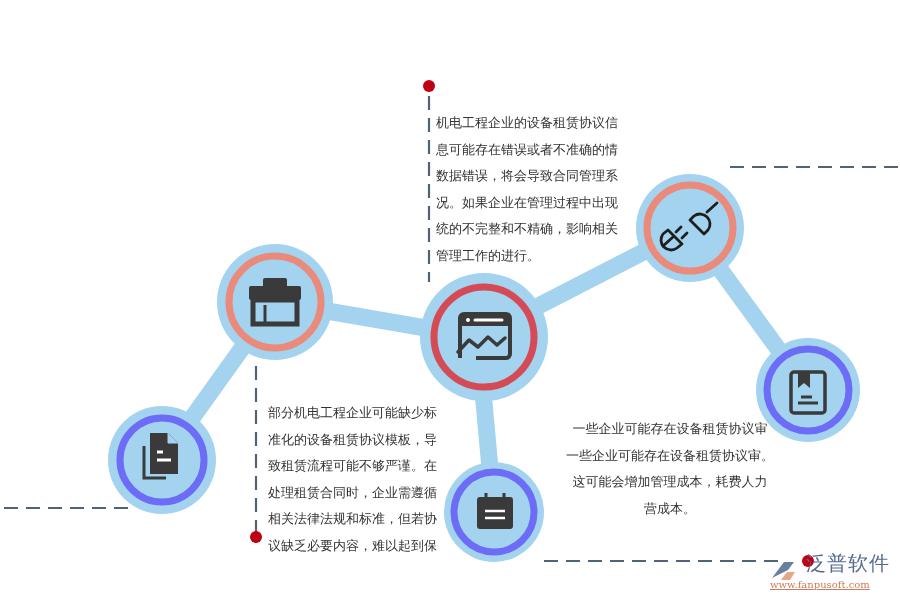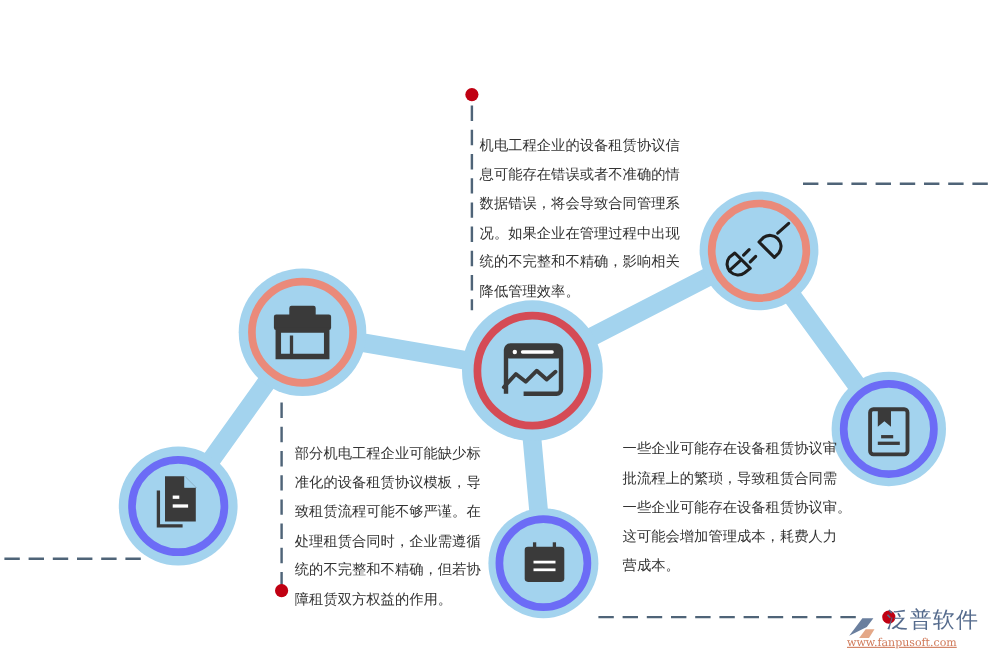--- a/index.html
+++ b/index.html
@@ -107,41 +107,40 @@
     </g>
   </g>
 
   <g>
     <path d="M772 578 l12 -16 h10 l-6 8 z" fill="#6a7f9e"></path>
     <path d="M781 580 l6 -8 h8 l-5 8 z" fill="#e4a888"></path>
     <circle cx="808" cy="561" r="6" fill="#c00012"></circle>
   </g>
 </svg>
 
-<div class="text-block" style="left:436px; top:120px;">
+<div class="text-block" style="left:436px; top:110px;">
   <div>机电工程企业的设备租赁协议信</div>
   <div>息可能存在错误或者不准确的情</div>
   <div>数据错误，将会导致合同管理系</div>
   <div>况。如果企业在管理过程中出现</div>
   <div>统的不完整和不精确，影响相关</div>
-  <div>降低管理效率。</div>
+  <div>管理工作的进行。</div>
 </div>
 
 <div class="text-block" style="left:268px; top:400px;">
   <div>部分机电工程企业可能缺少标</div>
   <div>准化的设备租赁协议模板，导</div>
   <div>致租赁流程可能不够严谨。在</div>
   <div>处理租赁合同时，企业需遵循</div>
-  <div>统的不完整和不精确，但若协</div>
-  <div>障租赁双方权益的作用。</div>
+  <div>相关法律法规和标准，但若协</div>
+  <div>议缺乏必要内容，难以起到保</div>
 </div>
 
-<div class="text-block" style="left:566px; top:396px;">
+<div class="text-block" style="left:566px; top:416px;text-align:center;">
   <div>一些企业可能存在设备租赁协议审</div>
-  <div>批流程上的繁琐，导致租赁合同需</div>
   <div>一些企业可能存在设备租赁协议审。</div>
   <div>这可能会增加管理成本，耗费人力</div>
   <div>营成本。</div>
 </div>
 
 <div class="logo">
   <span class="logo-cn">泛普软件</span>
   <span class="logo-url">www.fanpusoft.com</span>
 </div>
 

